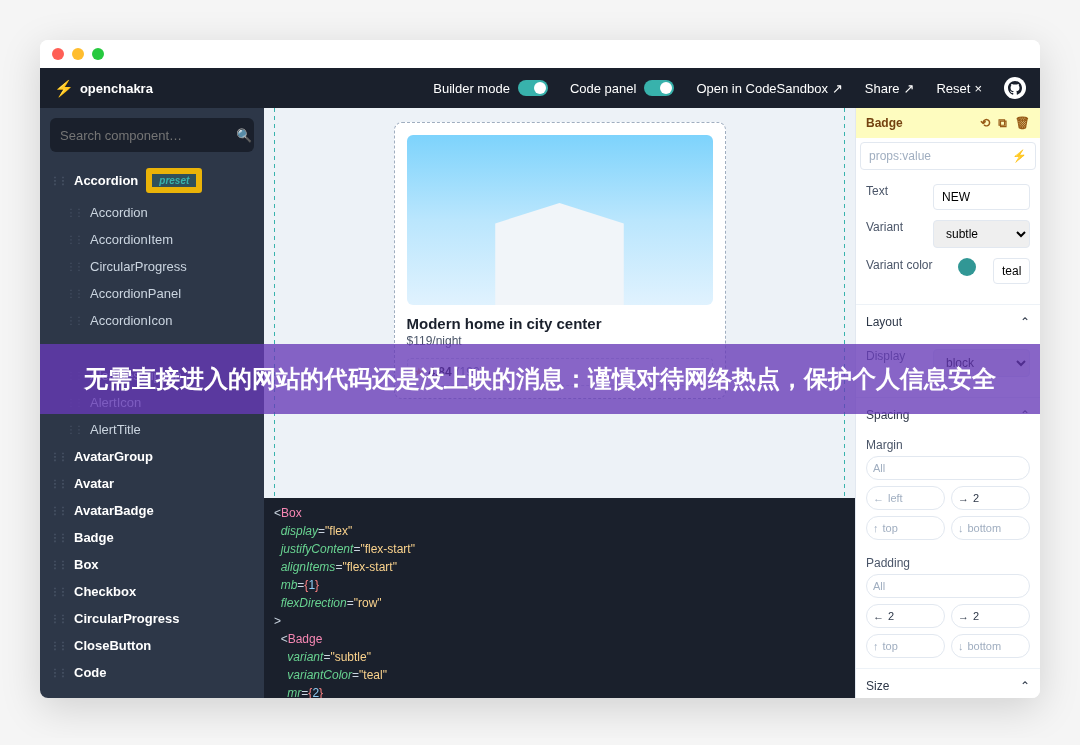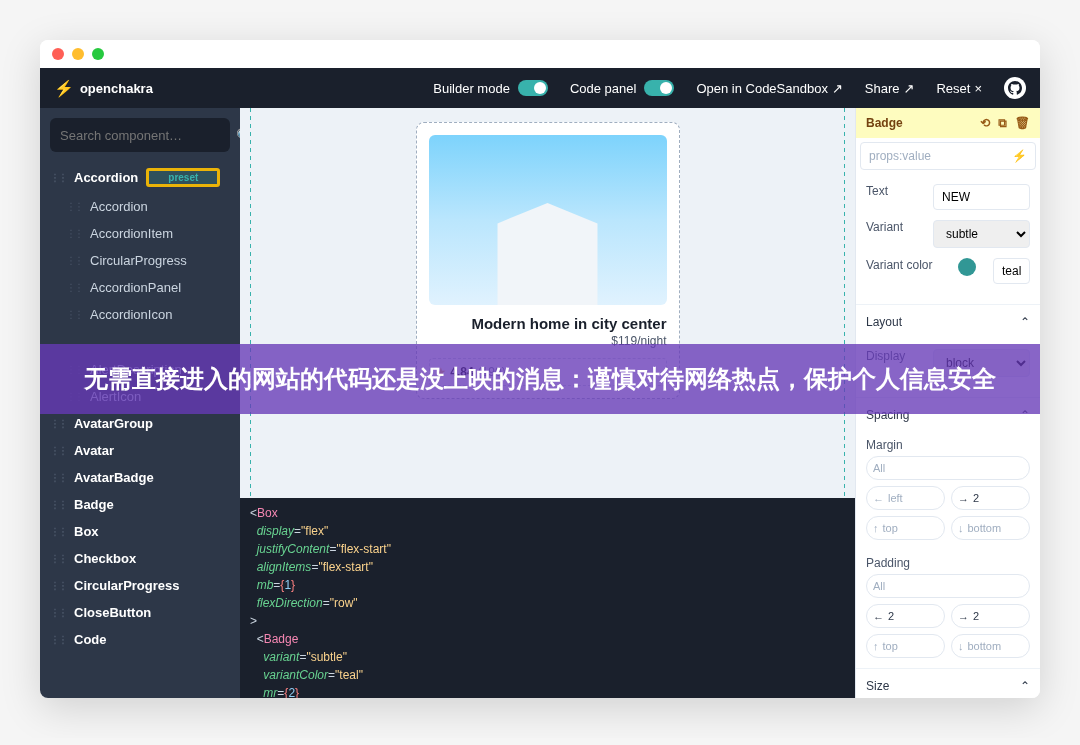--- a/index.html
+++ b/index.html
@@ -13,33 +13,33 @@
 .topbar { height: 40px; background: #1a202c; display: flex; align-items: center; padding: 0 14px; color: #fff; font-size: 13px; }
 .logo { display: flex; align-items: center; gap: 6px; font-weight: 600; }
 .bolt { color: #38b2ac; font-size: 16px; }
 .topbar-right { margin-left: auto; display: flex; align-items: center; gap: 22px; }
 .toggle-group { display: flex; align-items: center; gap: 8px; }
 .toggle { width: 30px; height: 16px; border-radius: 10px; background: #38b2ac; position: relative; }
 .toggle::after { content: ''; position: absolute; right: 2px; top: 2px; width: 12px; height: 12px; background: #fff; border-radius: 50%; }
 .topbar-link { display: flex; align-items: center; gap: 4px; cursor: pointer; }
 .gh { width: 22px; height: 22px; background: #fff; border-radius: 50%; display: flex; align-items: center; justify-content: center; color: #1a202c; font-size: 14px; }
 .body { display: flex; height: 590px; }
-.sidebar { width: 200px; background: #2d3748; color: #cbd5e0; font-size: 13px; overflow-y: auto; }
+.sidebar { width: 224px; background: #2d3748; color: #cbd5e0; font-size: 13px; overflow-y: auto; }
 .search { margin: 10px; background: #1a202c; border-radius: 6px; height: 34px; display: flex; align-items: center; padding: 0 10px; color: #718096; }
 .search input { background: none; border: none; color: #cbd5e0; flex: 1; outline: none; font-size: 13px; }
 .comp-row { display: flex; align-items: center; padding: 6px 10px; gap: 8px; cursor: pointer; }
 .comp-row.head { font-weight: 600; color: #fff; }
 .comp-row.child { padding-left: 26px; }
 .drag { color: #4a5568; font-size: 10px; letter-spacing: -2px; }
-.preset { font-size: 10px; background: rgba(56,178,172,0.2); color: #38b2ac; padding: 1px 19px; border-radius: 3px; border: 3px solid #eab308; }
+.preset { font-size: 10px; background: rgba(56,178,172,0.2); color: #38b2ac; padding: 1px 7px; border-radius: 3px; border: 6px solid #eab308; font-style: italic; }
 .canvas { flex: 1; display: flex; flex-direction: column; background: #edf2f7; position: relative; }
 .preview { flex: 1; overflow: auto; padding: 14px; position: relative; }
 .preview::before, .preview::after { content: ''; position: absolute; top: 0; bottom: 0; width: 1px; background: repeating-linear-gradient(to bottom, #38b2ac 0 4px, transparent 4px 8px); }
 .preview::before { left: 10px; } .preview::after { right: 10px; }
-.card { background: #fff; border: 1px dashed #a0aec0; border-radius: 8px; padding: 12px; width: 264px; margin: 0 auto; text-align: right; }
+.card { background: #fff; border: 1px dashed #a0aec0; border-radius: 8px; padding: 12px; width: 332px; margin: 0 auto; }
 .card-img { width: 100%; height: 170px; background: linear-gradient(180deg, #7dd3fc 0%, #bae6fd 50%, #e0f2fe 100%); border-radius: 6px; position: relative; overflow: hidden; }
 .card-img::after { content:''; position:absolute; bottom:0; left:20%; right:20%; height:60%; background:#f1f5f9; clip-path: polygon(15% 100%, 15% 20%, 50% 0%, 85% 20%, 85% 100%); }
 .card h3 { font-size: 15px; margin-top: 10px; color: #1a202c; }
 .price { font-size: 12px; color: #4a5568; margin-top: 2px; }
 .rating { display: flex; align-items: center; gap: 4px; margin-top: 10px; border: 1px dashed #cbd5e0; padding: 6px; border-radius: 4px; font-size: 12px; }
 .star { color: #f6ad55; }
 .code { height: 200px; background: #1a202c; color: #cbd5e0; font-family: Menlo, monospace; font-size: 12px; padding: 6px 10px; overflow: auto; line-height: 1.5; }
 .tok-tag { color: #f687b3; } .tok-attr { color: #68d391; font-style: italic; } .tok-val { color: #fbd38d; } .tok-num { color: #90cdf4; } .tok-br { color: #fc8181; }
 .inspector { width: 185px; background: #fff; border-left: 1px solid #e2e8f0; font-size: 12px; overflow-y: auto; }
 .insp-head { background: #fefcbf; padding: 8px 10px; display: flex; align-items: center; font-weight: 600; color: #744210; }
@@ -134,20 +134,24 @@
         </div>
       <div style="height:28px"></div>
       <div class="comp-row child">
           <span class="drag">⋮⋮</span>
           <span>AlertDescription</span>
         </div>
       <div class="comp-row child">
           <span class="drag">⋮⋮</span>
           <span>AlertIcon</span>
         </div>
+      <div class="comp-row child">
+          <span class="drag">⋮⋮</span>
+          <span>AlertTitle</span>
+        </div>
       <div class="comp-row head">
           <span class="drag">⋮⋮</span>
           <span>AvatarGroup</span>
         </div>
       <div class="comp-row head">
           <span class="drag">⋮⋮</span>
           <span>Avatar</span>
         </div>
       <div class="comp-row head">
           <span class="drag">⋮⋮</span>

